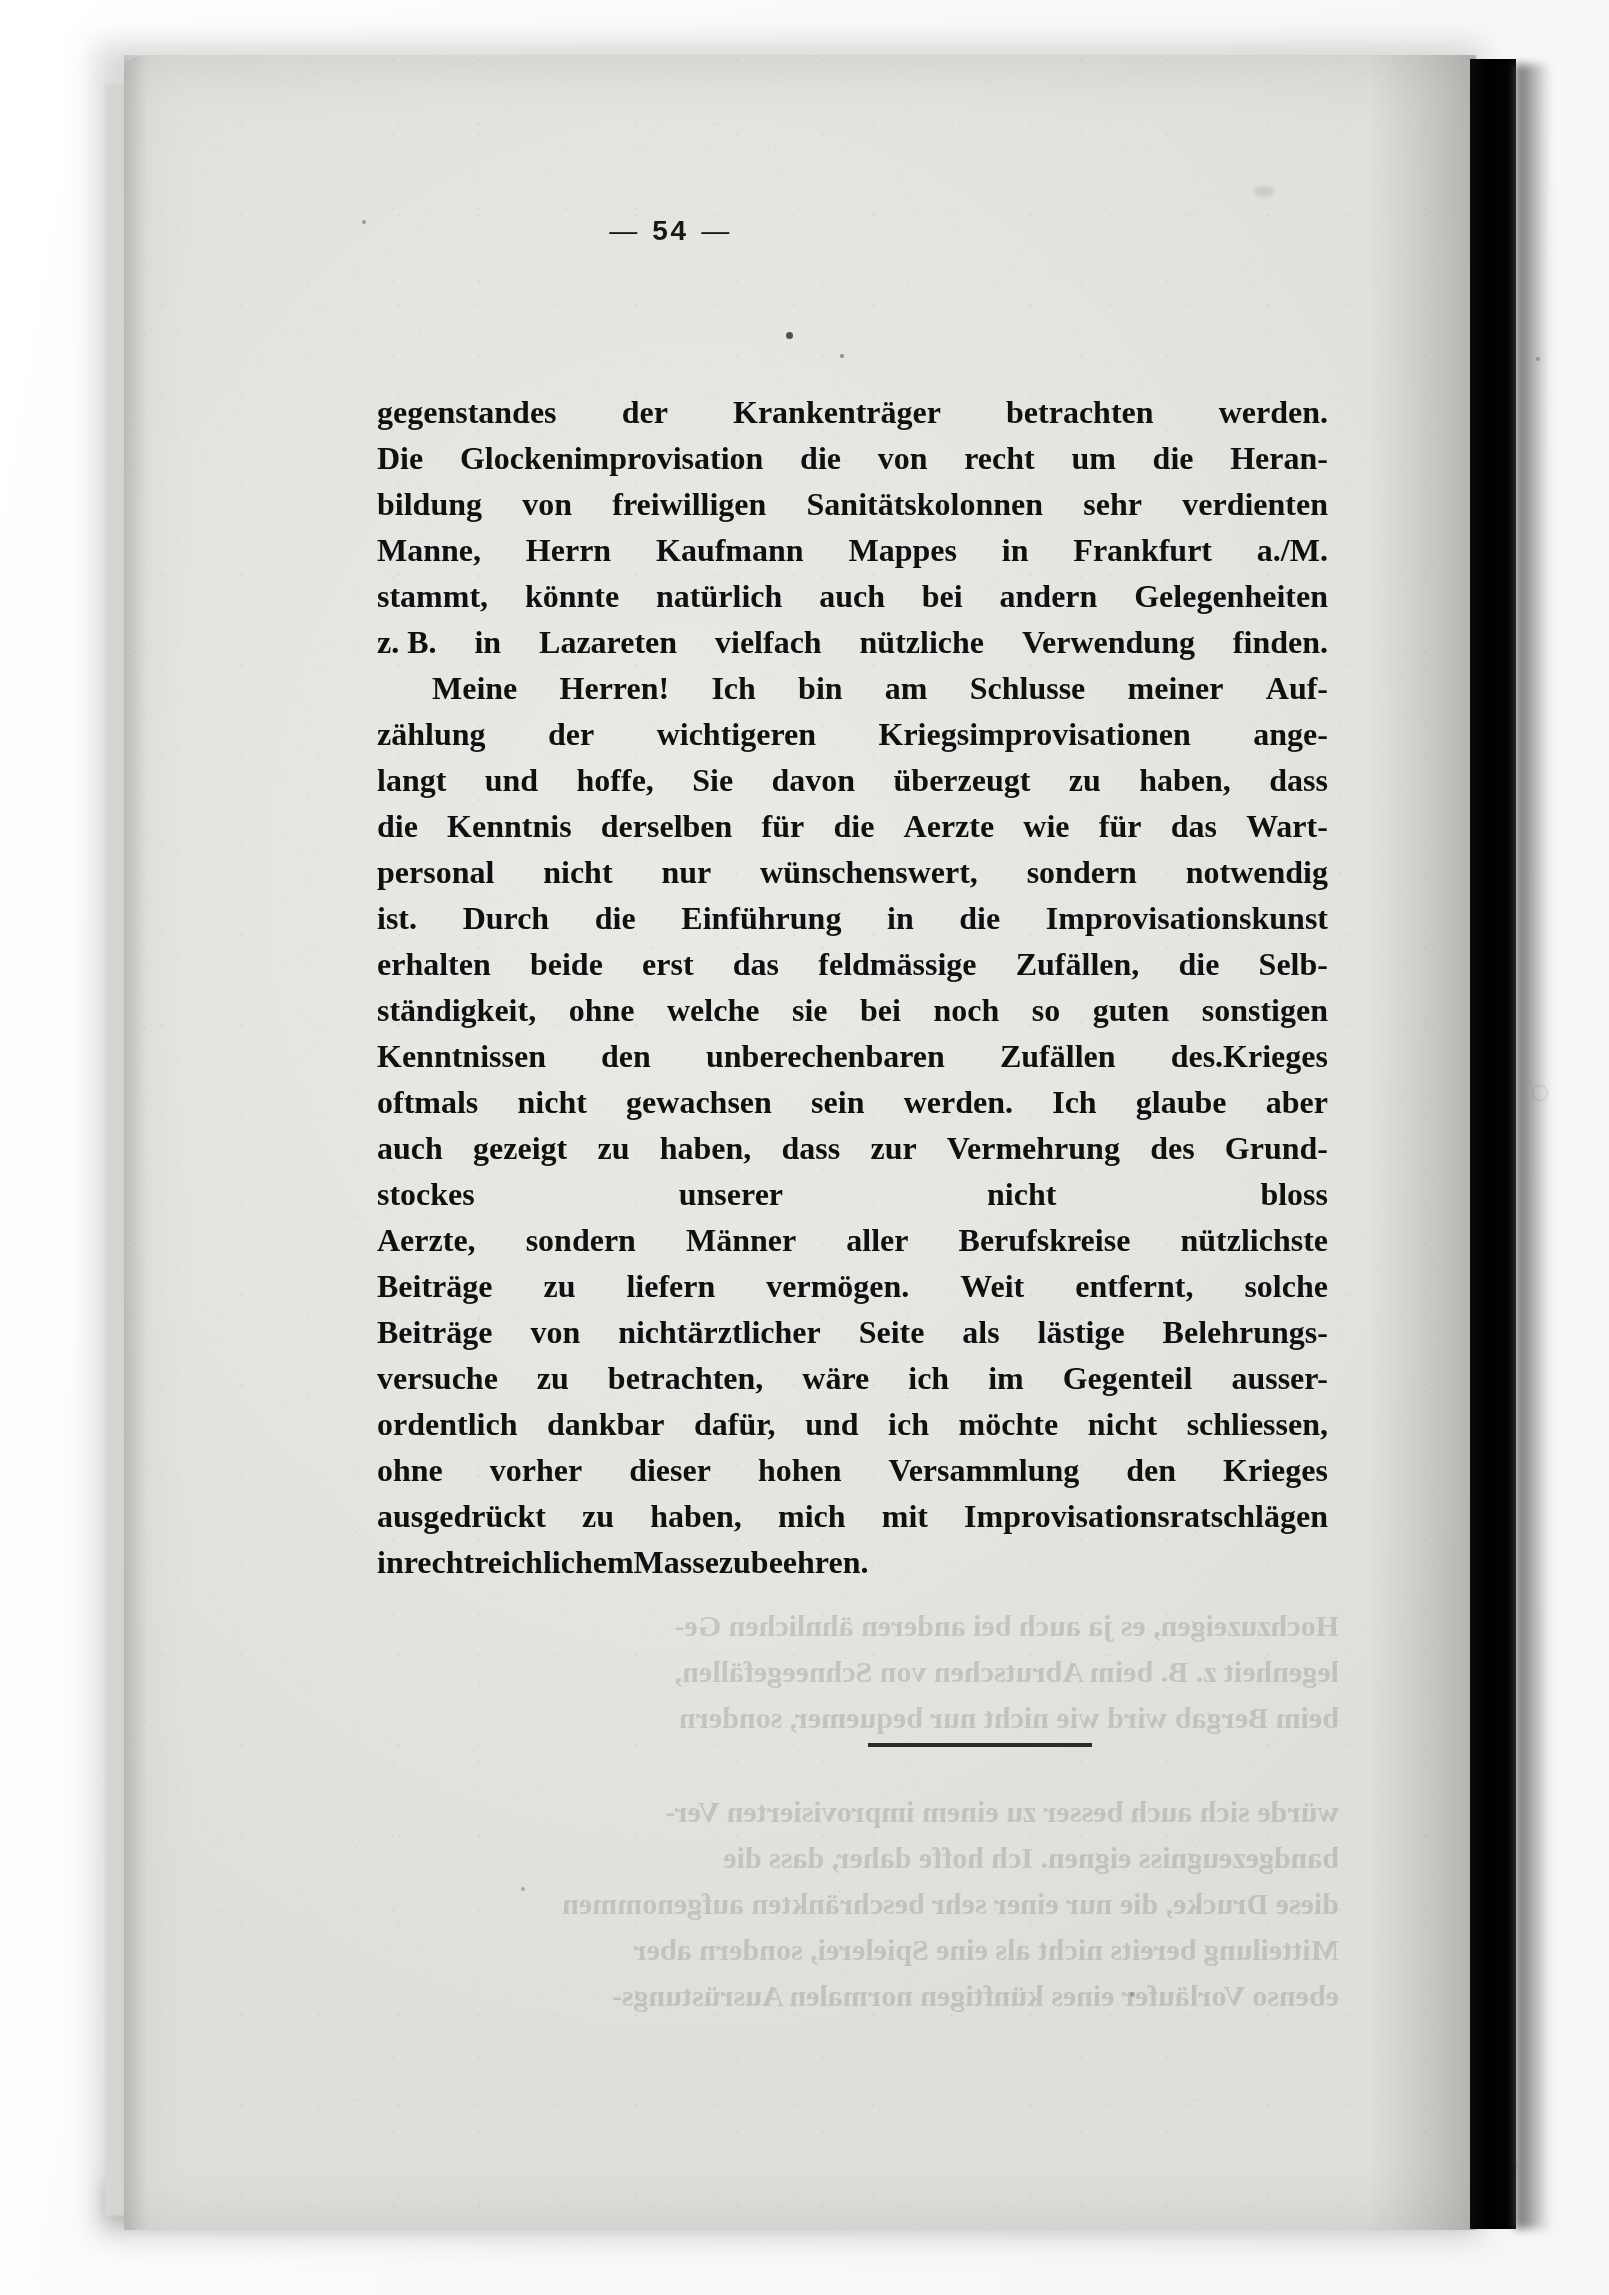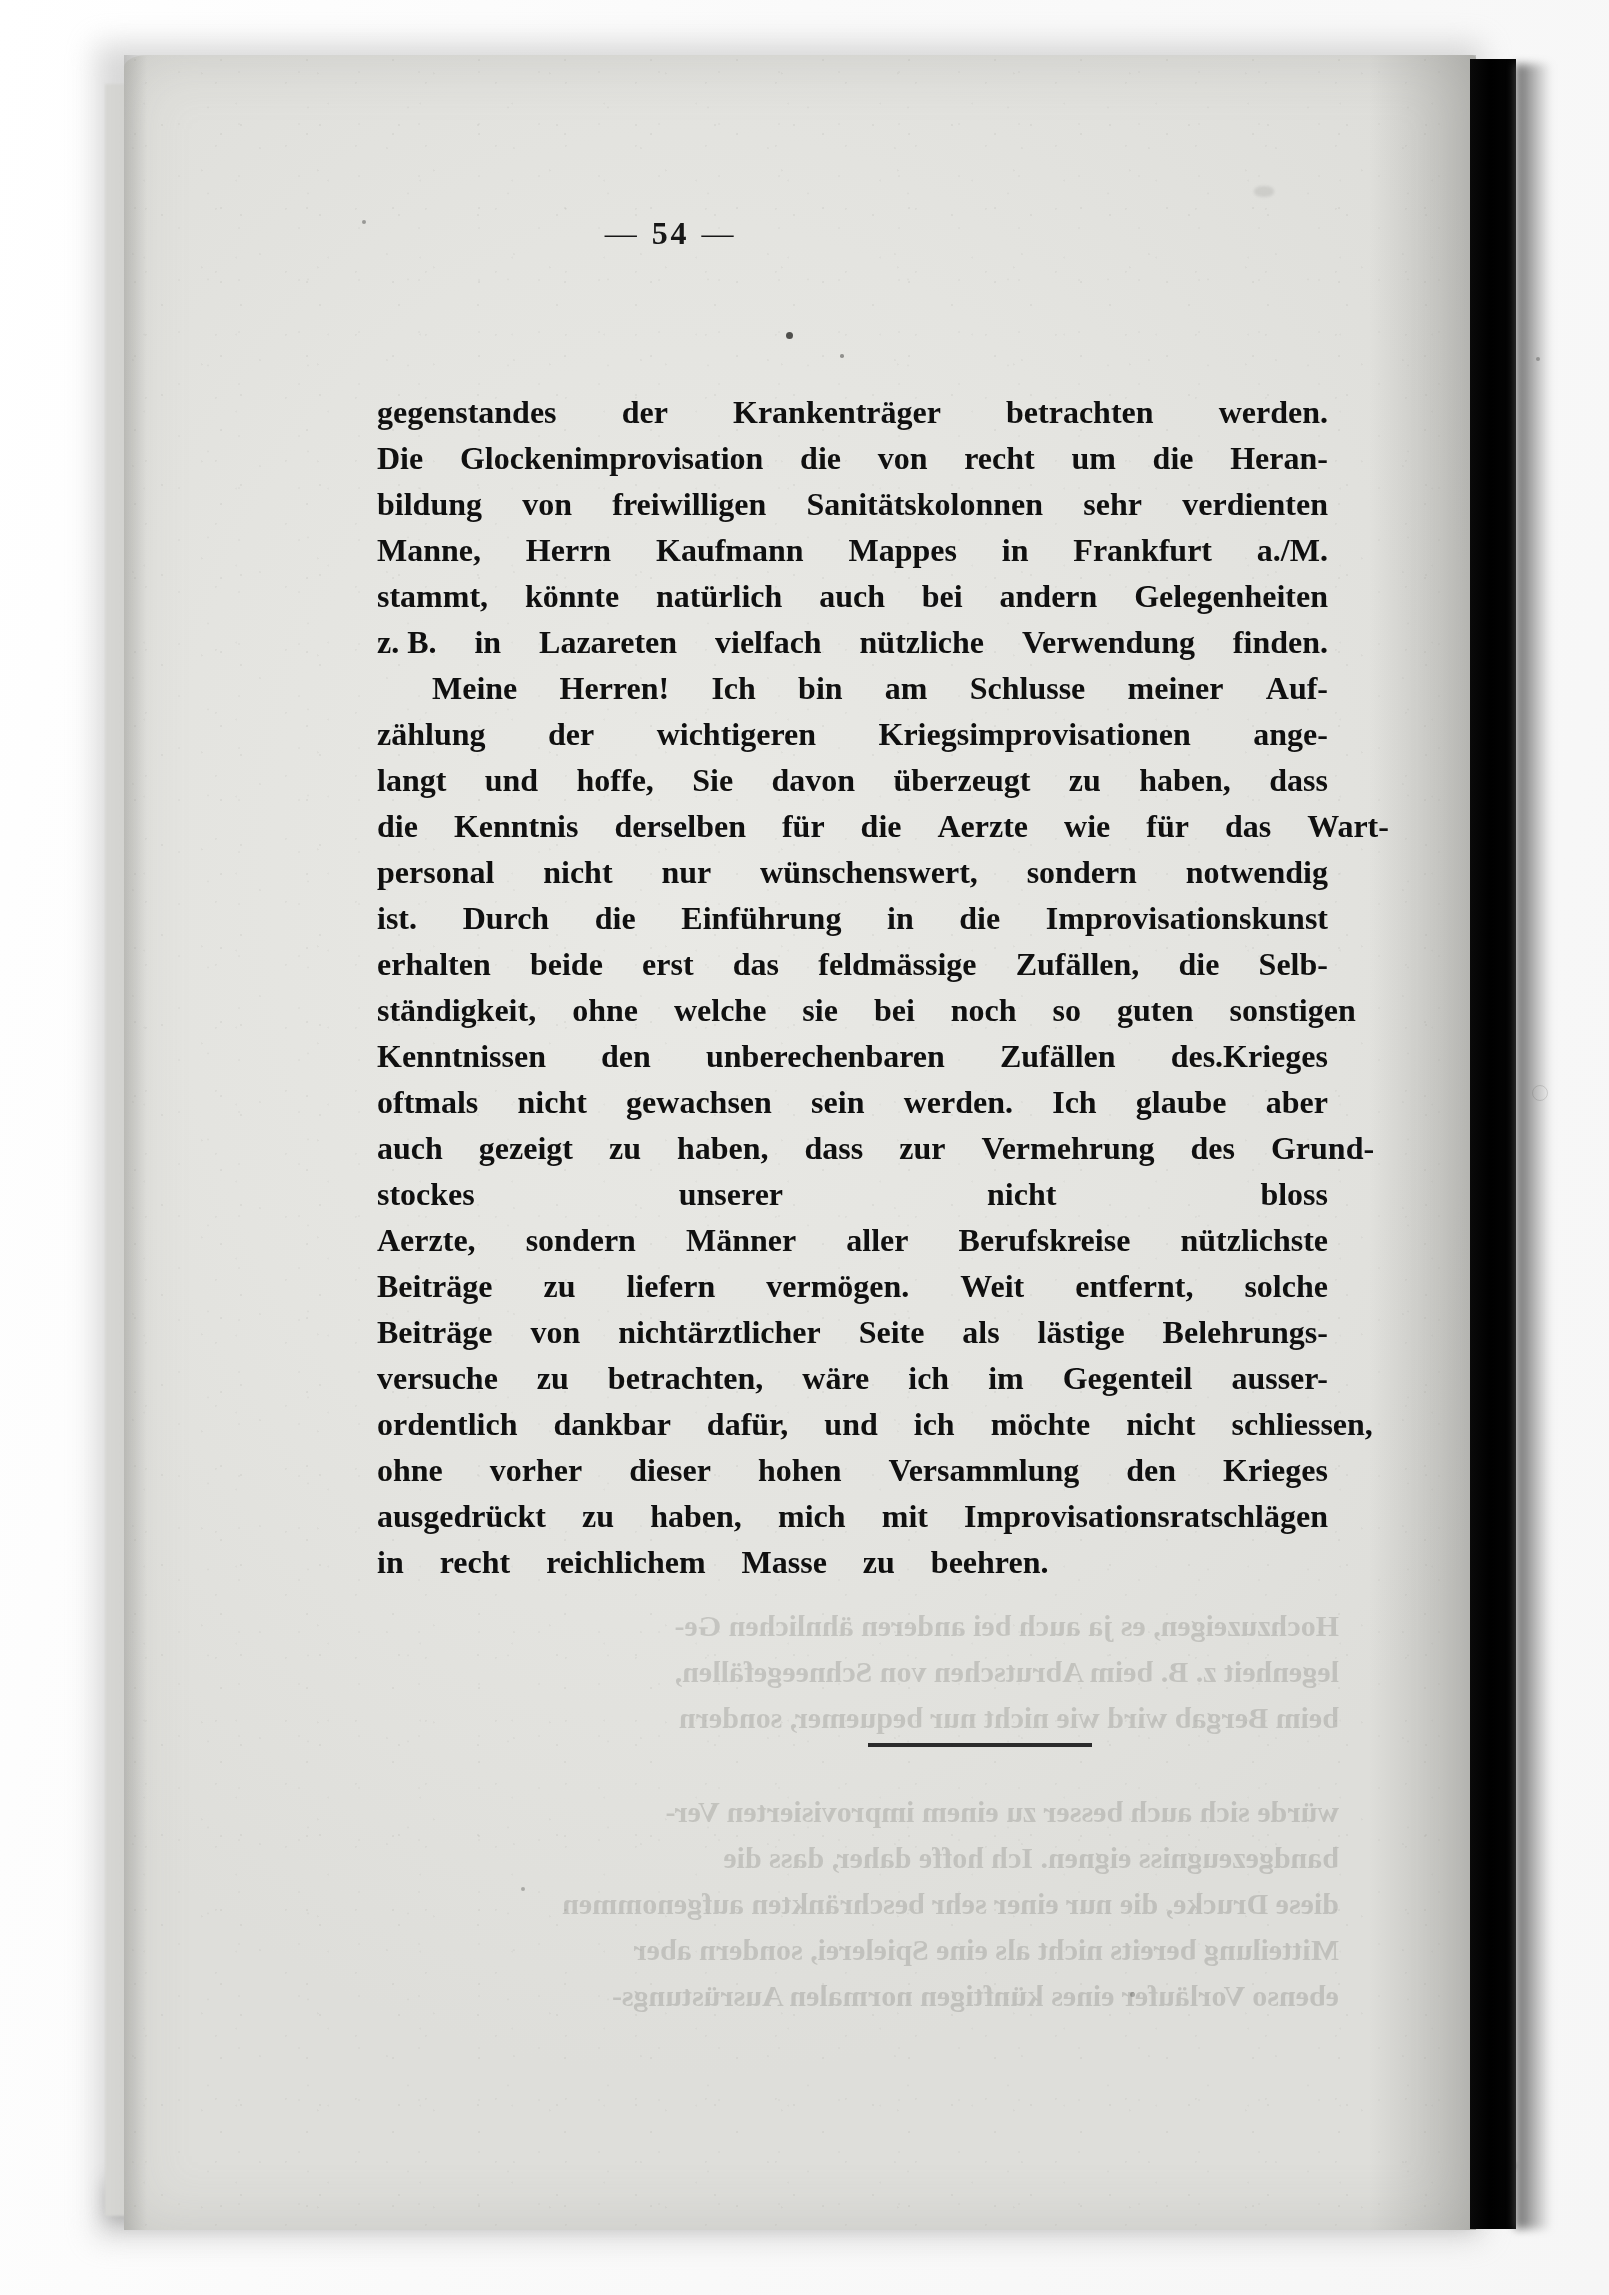--- a/index.html
+++ b/index.html
@@ -132,25 +132,25 @@
     left: 0; top: 0;
     width: 100%; height: 100%;
   }
 
   .folio {
     position: absolute;
     left: 0;
     top: 160px;
     width: 1093px;
     text-align: center;
-    font-size: 32px;
+    font-size: 28px;
     font-weight: 700;
     letter-spacing: 2.7px;
     color: #171717;
-    font-family: Liberation Serif, serif;
+    font-family: Liberation Sans, sans-serif;
   }
   .folio .dash {
     display: inline-block;
     padding: 0 12.4px;
     font-weight: 400;
   }
 
   .textblock {
     position: absolute;
     left: 253px;
@@ -163,21 +163,20 @@
     font-family: "Liberation Serif", "DejaVu Serif", serif;
     text-rendering: optimizeLegibility;
   }
 
   
   .line {
     display: flex;
     white-space: pre;
     height: 46px;
     align-items: baseline;
-    gap: 36px;
   }
   .line.justify {
     justify-content: space-between;
   }
   .line.flush {
     justify-content: flex-start;
   }
   .line .w { display: inline-block; }
   .line.indent { padding-left: 55px; }
 

